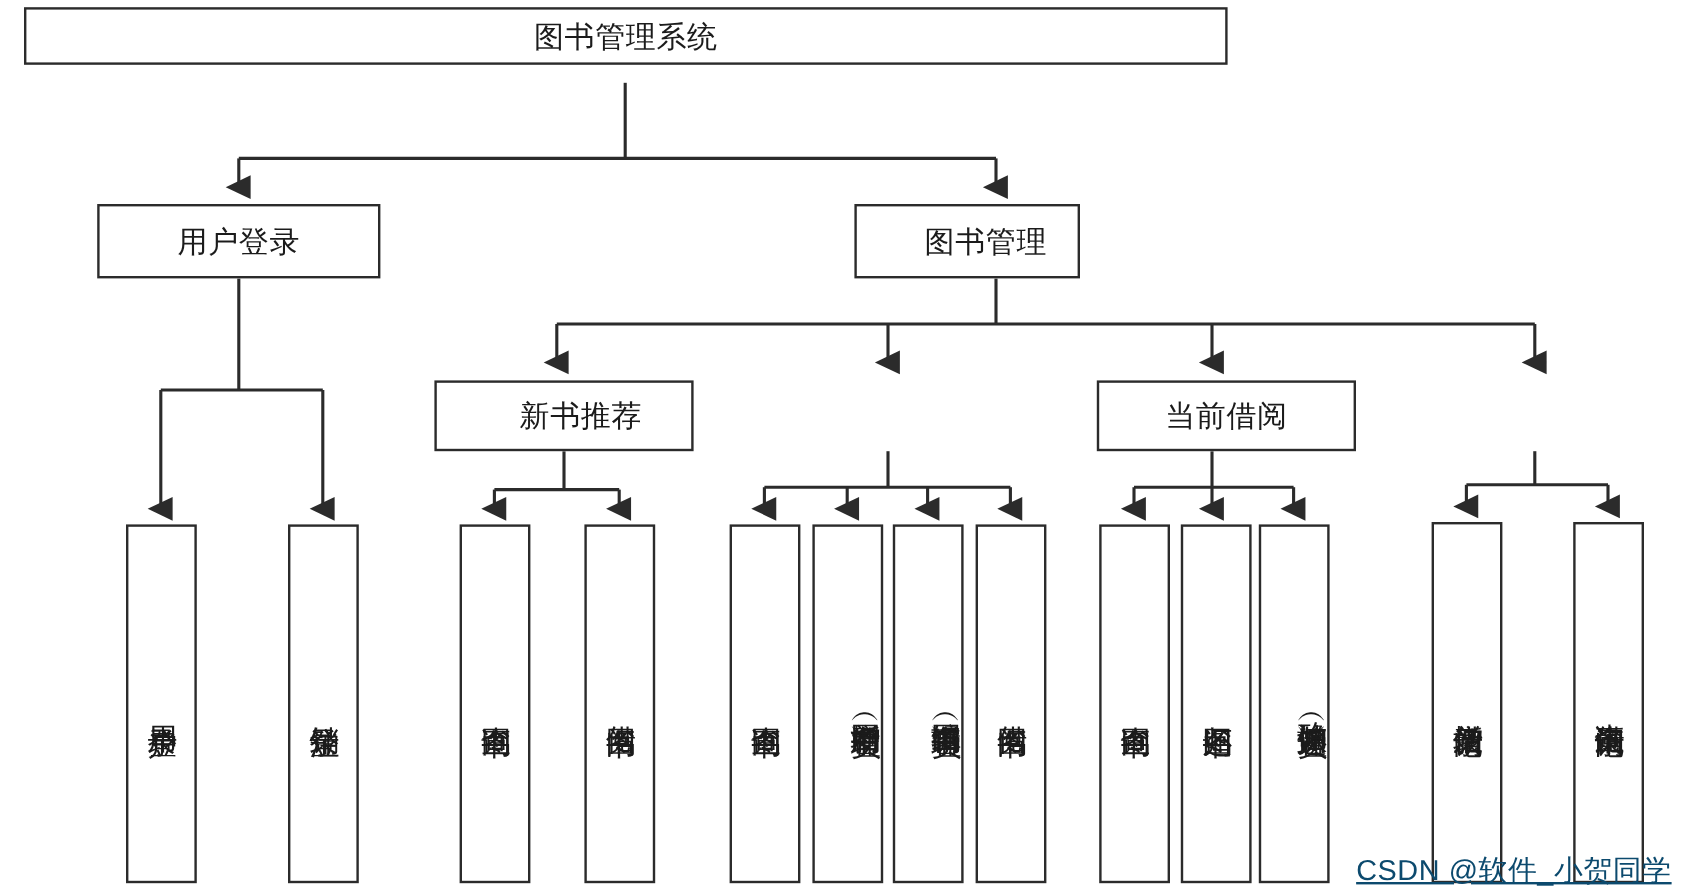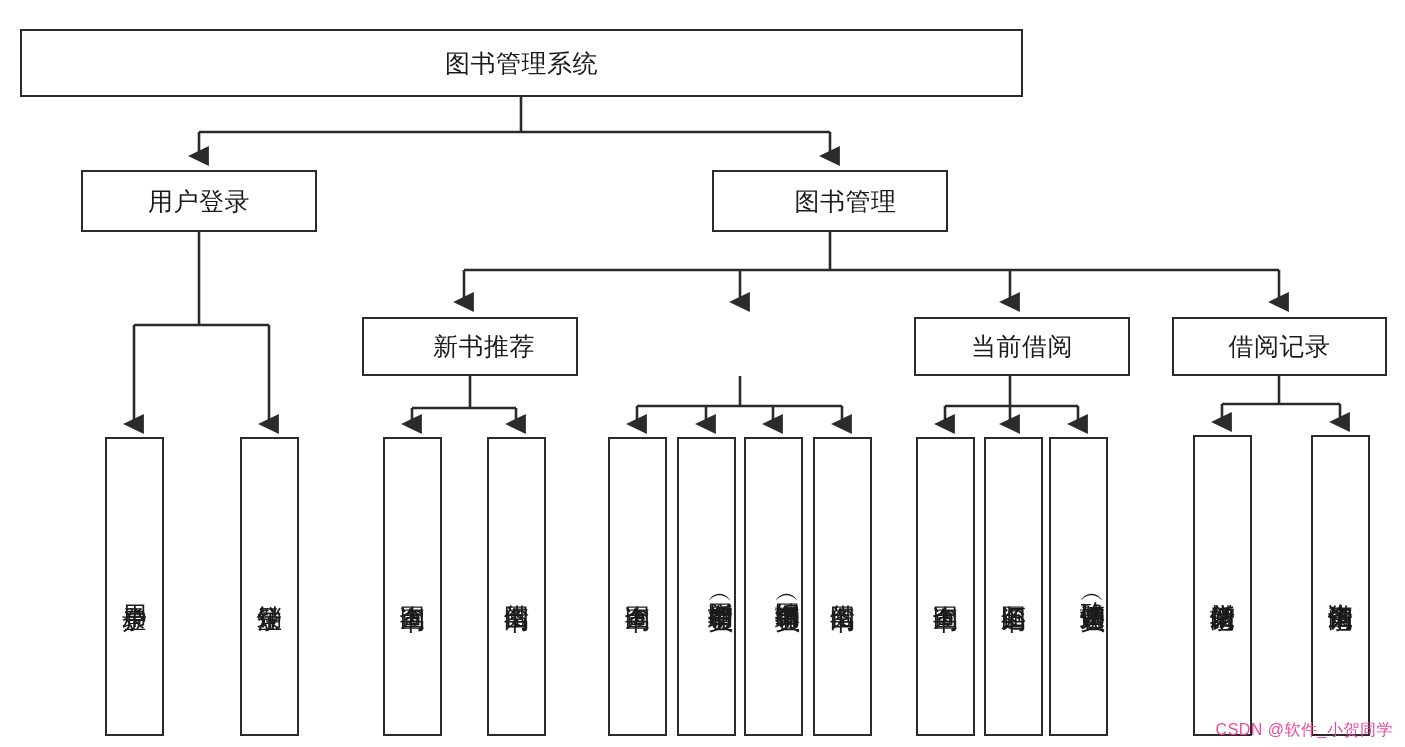--- a/index.html
+++ b/index.html
@@ -53,25 +53,26 @@
     align-items: center;
   }
   .node-label {
     display: block;
     white-space: pre-line;
   }
   #watermark {
     position: absolute;
     right: 12px;
     bottom: 6px;
-    font-size: 16px;
-    color: #ec4899;
+    font-size: 24px;
+    color: #0c4a6e;
     letter-spacing: 0.5px;
     pointer-events: none;
     white-space: nowrap;
+    text-decoration: underline;
   }
 </style>
 </head>
 <body>
 
 <div id="canvas">
 
   <svg id="edges" viewBox="0 0 1405 747" xmlns="http://www.w3.org/2000/svg">
     <defs>
       <marker id="arrow" markerWidth="9" markerHeight="9" refX="4.2" refY="4.4" orient="auto" markerUnits="strokeWidth">
@@ -115,39 +116,36 @@
       <path d="M1010,406 L1010,424" marker-end="url(#arrow)"></path>
       <path d="M1078,406 L1078,424" marker-end="url(#arrow)"></path>
 
       <path d="M1279,376 L1279,404"></path>
       <path d="M1222,404 L1340,404"></path>
       <path d="M1222,404 L1222,422" marker-end="url(#arrow)"></path>
       <path d="M1340,404 L1340,422" marker-end="url(#arrow)"></path>
     </g>
   </svg>
 
-  <div class="node h" style="left:20px; top:29px; width:1003px; height:68px;">
+  <div class="node h" style="left:20px; top:6px; width:1003px; height:48px;">
     <span class="node-label">图书管理系统</span>
   </div>
 
   <div class="node h" style="left:81px; top:170px; width:236px; height:62px;">
     <span class="node-label">用户登录</span>
   </div>
-  <div class="node h" style="left:712px; top:170px; width:236px; height:62px;padding-left:31px;">
+  <div class="node h" style="left:712px; top:170px; width:188px; height:62px;padding-left:31px;">
     <span class="node-label">图书管理</span>
   </div>
 
   <div class="node h" style="left:362px; top:317px; width:216px; height:59px;padding-left:28px;">
     <span class="node-label">新书推荐</span>
   </div>
   <div class="node h" style="left:902px; top:317px; width:216px; height:59px;margin-left:12px;">
     <span class="node-label">当前借阅</span>
-  </div>
-  <div class="node h" style="left:1172px; top:317px; width:215px; height:59px;">
-    <span class="node-label">借阅记录</span>
   </div>
 
   <div class="node v centered" style="left:105px; top:437px; width:59px; height:299px;">
     <span class="node-label">用户登录</span>
   </div>
   <div class="node v centered" style="left:240px; top:437px; width:59px; height:299px;">
     <span class="node-label">注销登录</span>
   </div>
 
   <div class="node v centered" style="left:383px; top:437px; width:59px; height:299px;">

